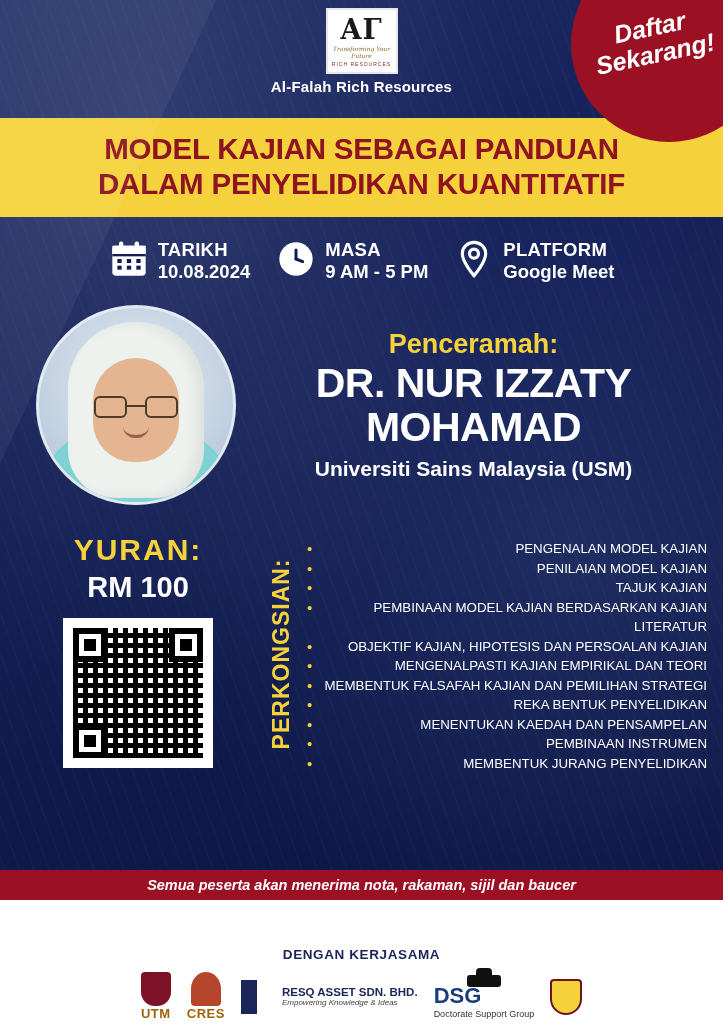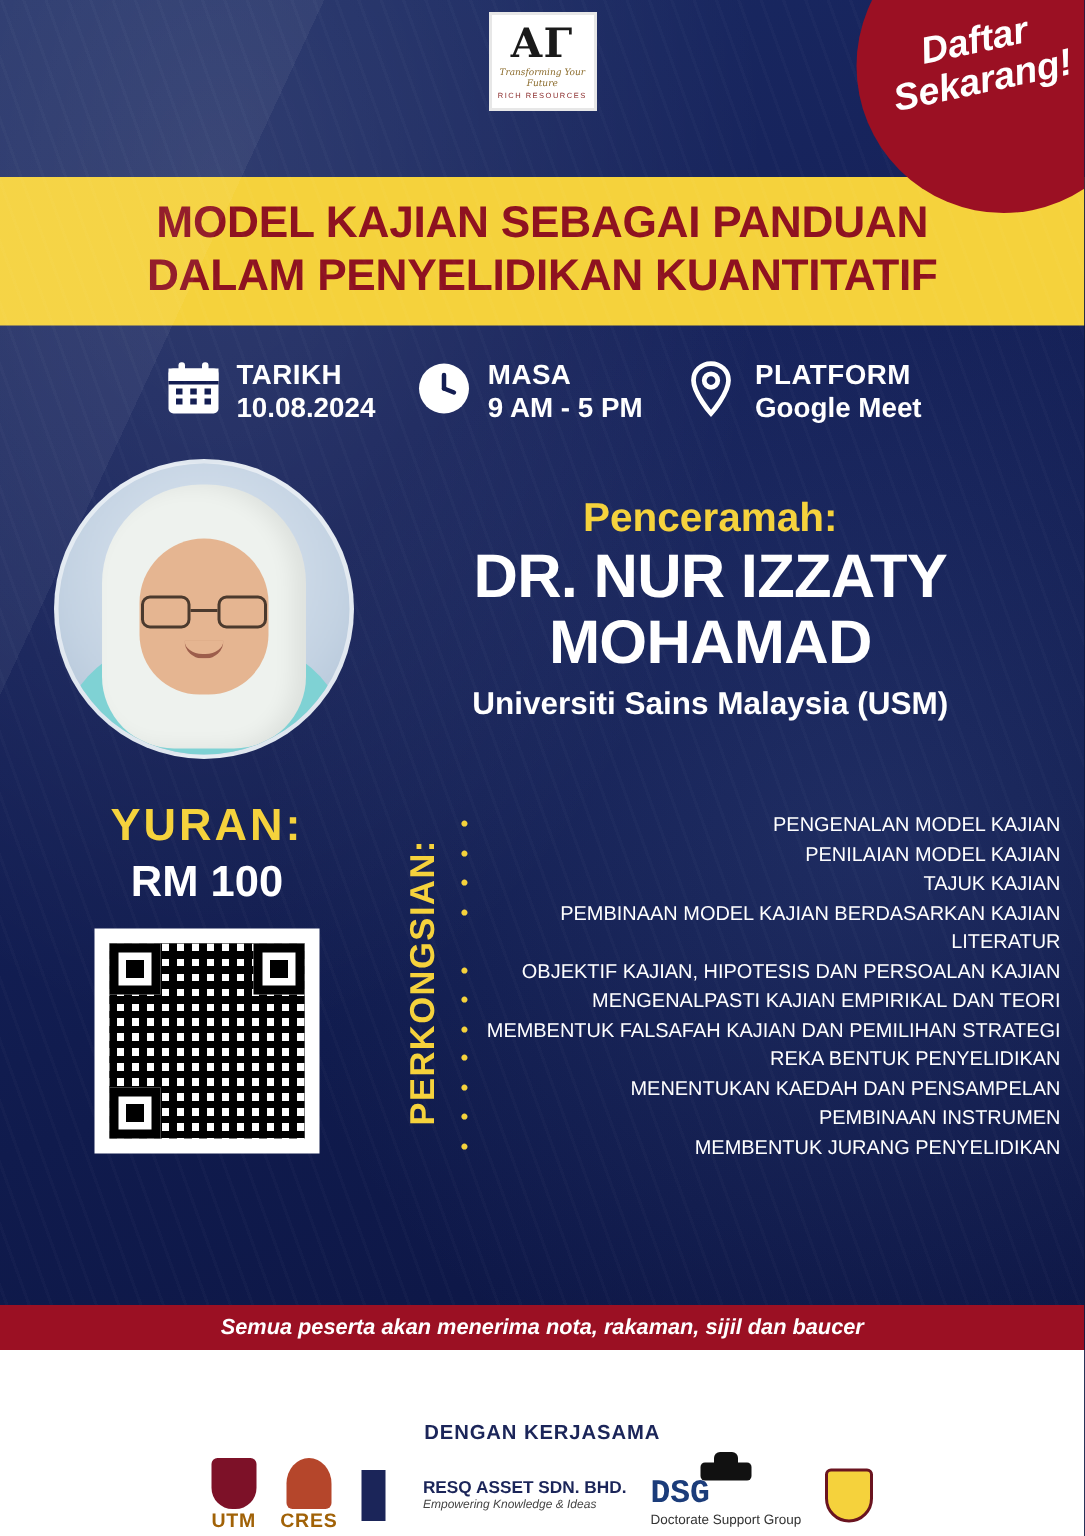--- a/index.html
+++ b/index.html
@@ -247,21 +247,21 @@
     width: 30px; height: 34px; background: #7d1128;
     border-radius: 4px 4px 14px 14px;
   }
   .plogo .cap { font-size: 13px; font-weight: bold; color: #a16207; letter-spacing: .5px; }
   .plogo2 .crest { background: #b5462b; border-radius: 50% 50% 4px 4px; }
   .resq { display: flex; align-items: center; gap: 5px; }
   .resq .bar { width: 16px; height: 34px; background: #1b2559; }
   .resq .txt .t1 { font-size: 11.5px; font-weight: bold; color: #1b2559; padding-left: 20px; }
   .resq .txt .t2 { font-size: 8px; color: #444; font-style: italic; }
   .dsg { display: flex; flex-direction: column; align-items: flex-start; }
-  .dsg .t1 { font-size: 22px; font-weight: bold; color: #1b3c7a; font-family: Liberation Mono, monospace; }
+  .dsg .t1 { font-size: 22px; font-weight: bold; color: #1b3c7a; font-family: Liberation Sans, sans-serif; }
   .dsg .t2 { font-size: 9px; color: #333; }
   .hat {
     width: 34px; height: 12px; background: #111;
     border-radius: 3px; position: relative; margin-bottom: -4px; align-self: center;
   }
   .hat::after {
     content: ""; position: absolute; left: 9px; top: -7px;
     width: 16px; height: 8px; background: #111; border-radius: 4px 4px 0 0;
   }
   .shield {
@@ -273,20 +273,21 @@
 <body>
 
 <div class="poster">
 
   <div class="header">
     <div class="logo-box">
       <div class="logo-mark">AΓ</div>
       <div class="logo-script">Transforming Your Future</div>
       <div class="logo-sub">RICH RESOURCES</div>
     </div>
+    <div class="brand-name">Al-Falah Rich Resources</div>
 
     <div class="badge">
       <div class="badge-inner">
         <div>Daftar</div>
         <div>Sekarang!</div>
       </div>
     </div>
   </div>
 
   <div class="title-band">

